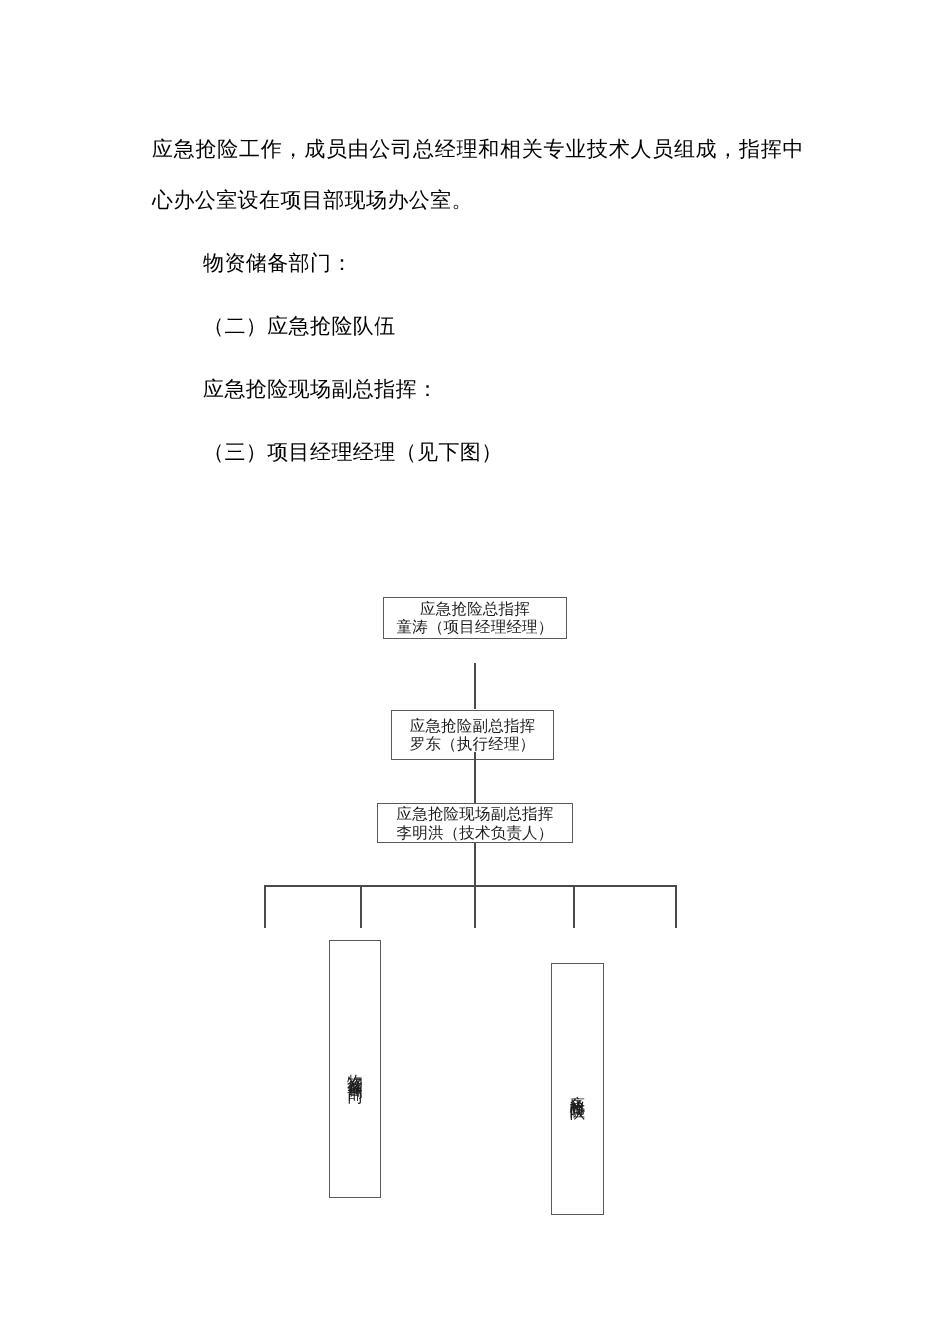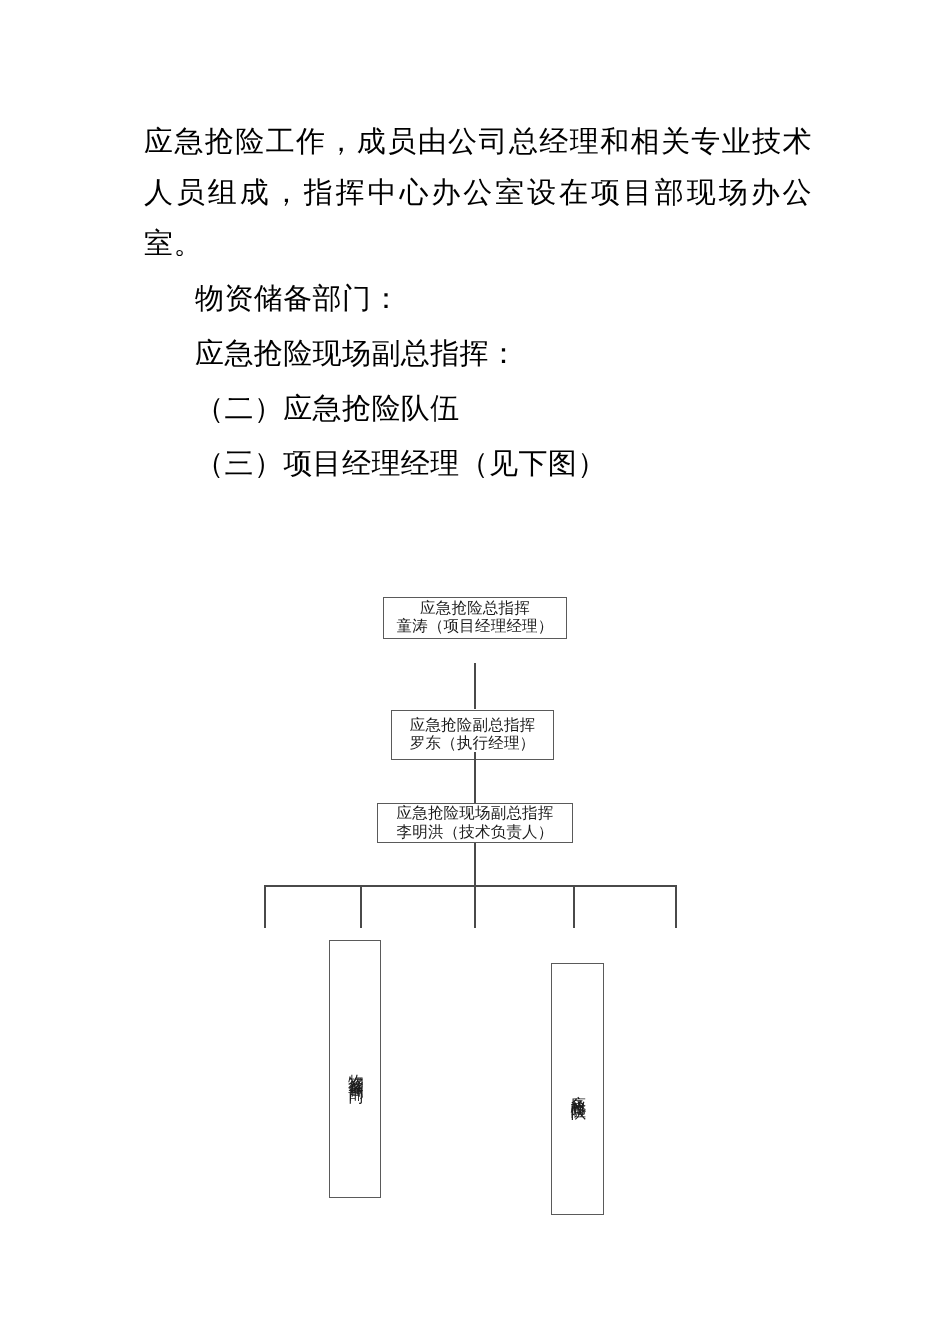--- a/index.html
+++ b/index.html
@@ -17,27 +17,27 @@
   }
 
   
   .doc-body {
     position: absolute;
     left: 140px;
     top: 112px;
     width: 676px;
   }
   .para {
-    font-size: 29px;
+    font-size: 21px;
     line-height: 51px;
     letter-spacing: 0.4px;
     text-align: justify;
     text-justify: inter-character;
     white-space: pre-wrap;
-    margin: 4px;
+    margin: 12px;
   }
   .para.indent {
     text-indent: 51px;
   }
 
   
   .chart {
     position: absolute;
     left: 0;
     top: 0;
@@ -56,21 +56,20 @@
     align-items: center;
     justify-content: center;
     text-align: center;
   }
   .node .lines {
     display: block;
     font-size: 15.5px;
     line-height: 18.5px;
     letter-spacing: 0.2px;
     white-space: pre-line;
-    font-family: Liberation Mono, monospace;
   }
   
   .node-vert .lines {
     writing-mode: vertical-rl;
     text-orientation: upright;
     font-size: 15.5px;
     line-height: 20px;
     letter-spacing: 2.5px;
     white-space: normal;
   }
@@ -81,22 +80,22 @@
   }
   .conn-v { width: 2px; }
   .conn-h { height: 2px; }
 </style>
 </head>
 <body>
 
 <div class="doc-body">
   <p class="para">应急抢险工作，成员由公司总经理和相关专业技术人员组成，指挥中心办公室设在项目部现场办公室。</p>
   <p class="para indent">物资储备部门：</p>
+  <p class="para indent">（二）应急抢险队伍</p>
   <p class="para indent">应急抢险现场副总指挥：</p>
-  <p class="para indent">（二）应急抢险队伍</p>
   <p class="para indent">（三）项目经理经理（见下图）</p>
 </div>
 
 <div class="chart">
 
   <div class="node" style="left:383px; top:597px; width:184px; height:42px;">
     <span class="lines">应急抢险总指挥
 童涛（项目经理经理）</span>
   </div>
 

